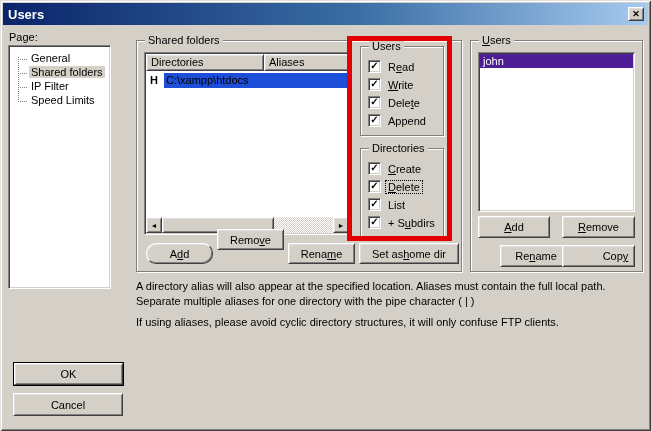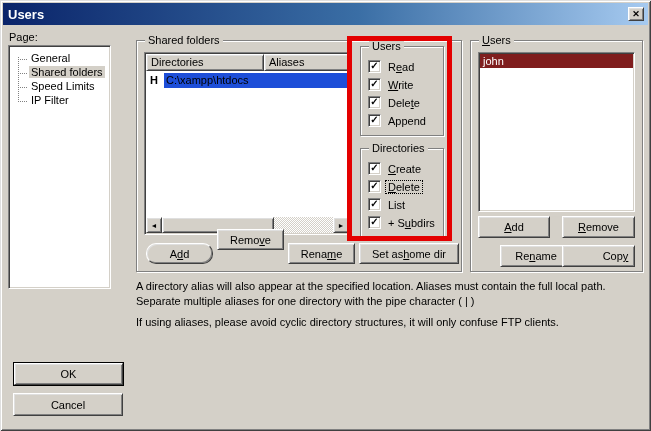--- a/index.html
+++ b/index.html
@@ -78,21 +78,21 @@
   .cblabel.focus{outline:1px dotted #000;}
 
   
   #redrect{position:absolute;left:347px;top:36px;width:105px;height:205px;
     border:5px solid #e40000;z-index:10;pointer-events:none;}
 
   
   #grp-users{left:470px;top:40px;width:173px;height:232px;}
   #userlist{position:absolute;left:478px;top:52px;width:157px;height:160px;padding:1px;}
   .urow{height:14px;line-height:14px;padding-left:3px;}
-  .urow.sel{background:#7f1d1d;color:#fff;}
+  .urow.sel{background:#4c1d95;color:#fff;}
   #u-add{left:478px;top:216px;width:72px;height:22px;}
   #u-remove{left:562px;top:216px;width:73px;height:22px;}
   #u-rename{left:500px;top:245px;width:72px;height:22px;}
   #u-copy{left:562px;top:245px;width:73px;height:22px;}
 
   
   #notes{position:absolute;left:136px;top:279px;width:502px;line-height:15px;}
   #notes .p2{margin-top:6px;}
 
   
@@ -111,22 +111,22 @@
     <span id="closebtn" class="btn3d">
         <span>✕</span>
       </span>
   </div>
 
   <div id="page-label">Page:</div>
   <div id="page-list" class="sunken">
     <div class="vline"></div>
     <div class="tree-item"><span class="tlabel">General</span></div>
     <div class="tree-item"><span class="tlabel sel">Shared folders</span></div>
+    <div class="tree-item"><span class="tlabel">IP Filter</span></div>
     <div class="tree-item"><span class="tlabel">Speed Limits</span></div>
-    <div class="tree-item"><span class="tlabel">IP Filter</span></div>
   </div>
 
   <div class="groupbox" id="grp-shared">
     <span class="grouplabel">Shared folders</span>
   </div>
 
   <div id="dirlist" class="sunken">
     <div class="lvheader">
       <span class="hcol c1">Directories</span>
       <span class="hcol c2">Aliases</span>

